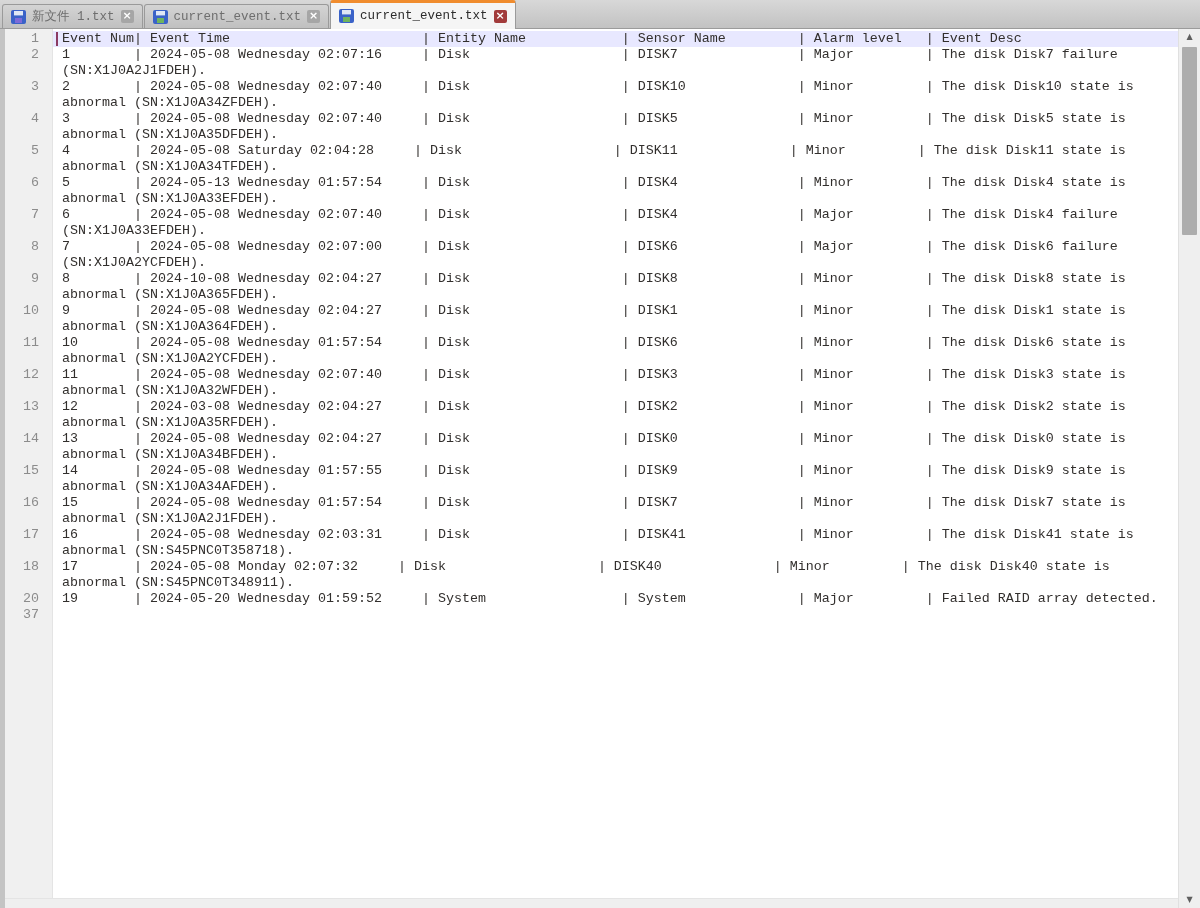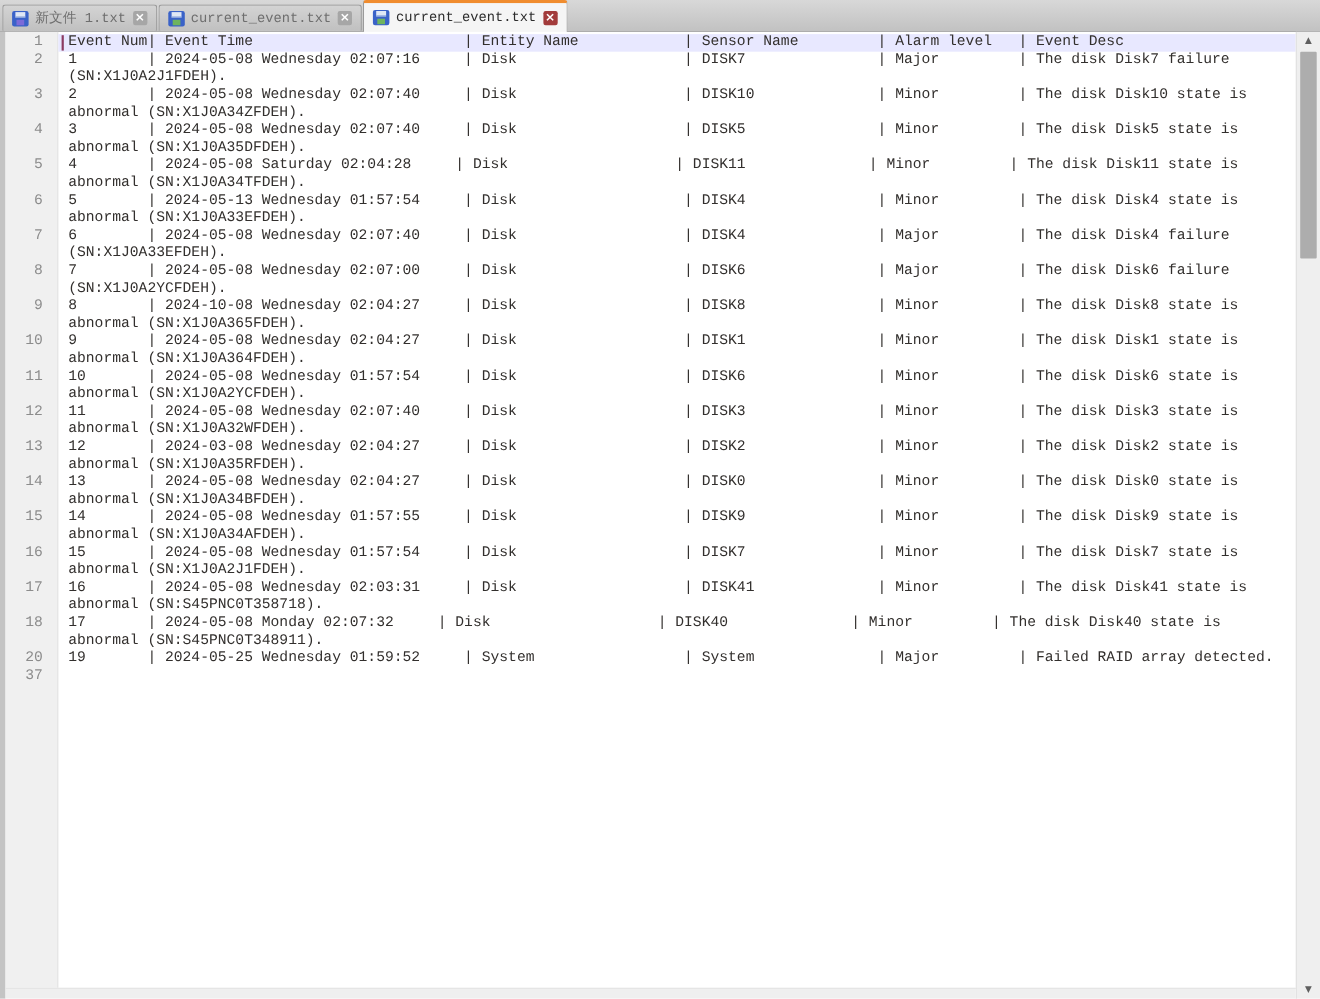--- a/index.html
+++ b/index.html
@@ -180,21 +180,21 @@
         <div class="codeline">
           <div class="ln">17</div>
           <div class="tx">16       | 2024-05-08 Wednesday 02:03:31     | Disk                   | DISK41              | Minor         | The disk Disk41 state is abnormal (SN:S45PNC0T358718).</div>
         </div>
         <div class="codeline">
           <div class="ln">18</div>
           <div class="tx">17       | 2024-05-08 Monday 02:07:32     | Disk                   | DISK40              | Minor         | The disk Disk40 state is abnormal (SN:S45PNC0T348911).</div>
         </div>
         <div class="codeline">
           <div class="ln">20</div>
-          <div class="tx">19       | 2024-05-25 Wednesday 01:59:52     | System                 | System              | Major         | Failed RAID array detected.</div>
+          <div class="tx">19       | 2024-05-20 Wednesday 01:59:52     | System                 | System              | Major         | Failed RAID array detected.</div>
         </div>
         <div class="codeline">
           <div class="ln">37</div>
           <div class="tx"></div>
         </div>
       </div>
 
     <div class="vscroll">
       <div class="varrow up">▲</div>
       <div class="vthumb"></div>

